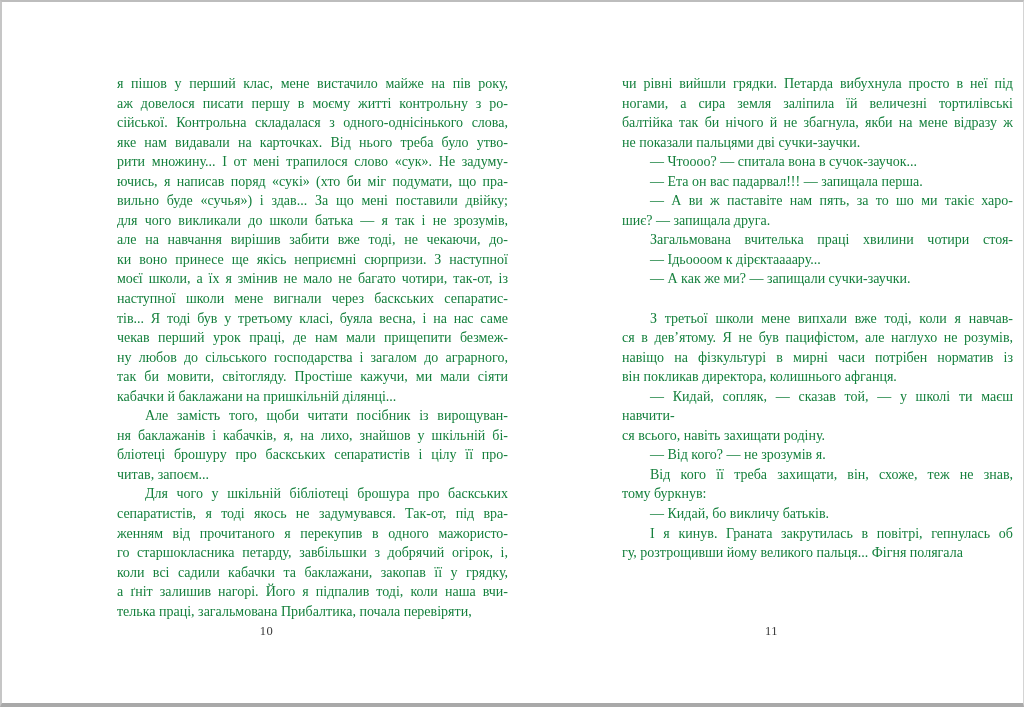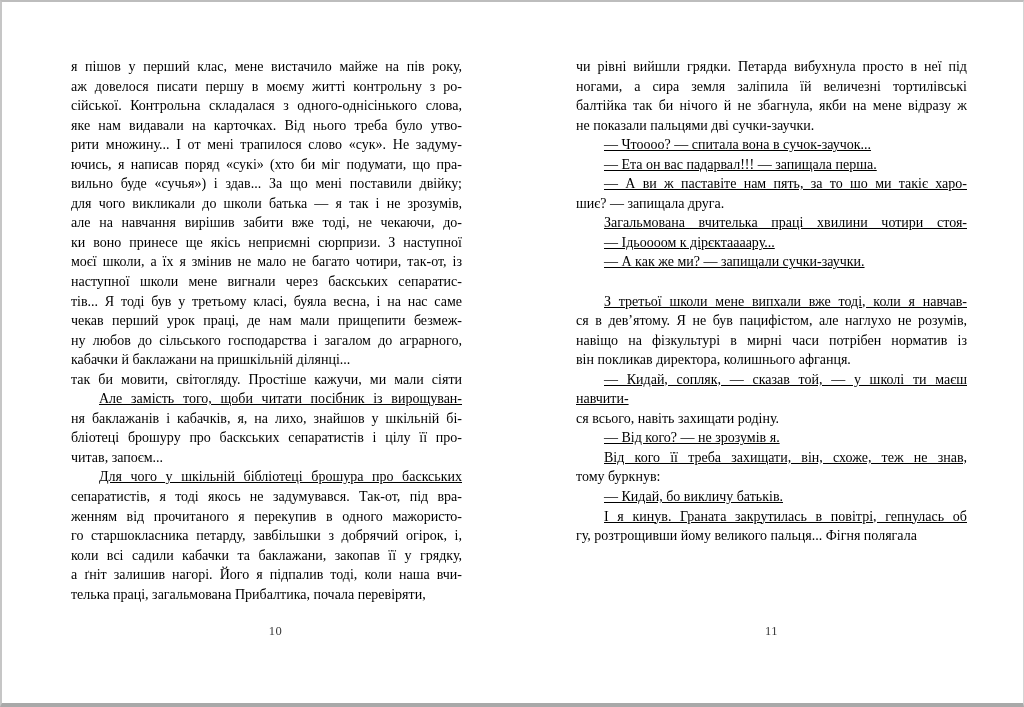--- a/index.html
+++ b/index.html
@@ -13,42 +13,43 @@
   .frame {
     position: absolute; inset: 0; box-sizing: border-box;
     border-top: 2px solid #bdbdbd;
     border-left: 2px solid #c6c6c6;
     border-right: 1px solid #d4d4d4;
     border-bottom: 4px solid #a9a9a9;
     background: #ffffff;
   }
   .page-col {
     position: absolute;
-    top: 57px;
+    top: 74px;
     width: 391px;
-    color: #000000;
+    color: #15803d;
     font-size: 14px;
     line-height: 19.55px;
+    margin-left: 46px;
   }
   .page-col.left  { left: 71px;  }
   .page-col.right { left: 576px; }
   .tl  { text-align: justify; text-align-last: justify; }
   .tl.last { text-align-last: left; }
-  .tl.ind  { text-indent: 28px; text-decoration: underline; }
+  .tl.ind  { text-indent: 28px; }
   .gap { height: 19.55px; }
   .pagenum {
     position: absolute;
     top: 624px;
     width: 391px;
     text-align: center;
     font-size: 12.5px;
     color: #3a3a3a;
     letter-spacing: 0.5px;
   }
-  .pagenum.left  { left: 80px;  }
+  .pagenum.left  { left: 71px;  }
   .pagenum.right { left: 576px; }
 </style>
 </head>
 <body>
 
 <div class="frame"></div>
 
 <div class="page-col left">
     <div class="tl">я пішов у перший клас, мене вистачило майже на пів року,</div>
     <div class="tl">аж довелося писати першу в моєму житті контрольну з ро-</div>
@@ -58,22 +59,22 @@
     <div class="tl">ючись, я написав поряд «сукі» (хто би міг подумати, що пра-</div>
     <div class="tl">вильно буде «сучья») і здав... За що мені поставили двійку;</div>
     <div class="tl">для чого викликали до школи батька — я так і не зрозумів,</div>
     <div class="tl">але на навчання вирішив забити вже тоді, не чекаючи, до-</div>
     <div class="tl">ки воно принесе ще якісь неприємні сюрпризи. З наступної</div>
     <div class="tl">моєї школи, а їх я змінив не мало не багато чотири, так-от, із</div>
     <div class="tl">наступної школи мене вигнали через баскських сепаратис-</div>
     <div class="tl">тів... Я тоді був у третьому класі, буяла весна, і на нас саме</div>
     <div class="tl">чекав перший урок праці, де нам мали прищепити безмеж-</div>
     <div class="tl">ну любов до сільського господарства і загалом до аграрного,</div>
+    <div class="tl">так би мовити, світогляду. Простіше кажучи, ми мали сіяти</div>
     <div class="tl last">кабачки й баклажани на пришкільній ділянці...</div>
-    <div class="tl">так би мовити, світогляду. Простіше кажучи, ми мали сіяти</div>
     <div class="tl ind">Але замість того, щоби читати посібник із вирощуван-</div>
     <div class="tl">ня баклажанів і кабачків, я, на лихо, знайшов у шкільній бі-</div>
     <div class="tl">бліотеці брошуру про баскських сепаратистів і цілу її про-</div>
     <div class="tl last">читав, запоєм...</div>
     <div class="tl ind">Для чого у шкільній бібліотеці брошура про баскських</div>
     <div class="tl">сепаратистів, я тоді якось не задумувався. Так-от, під вра-</div>
     <div class="tl">женням від прочитаного я перекупив в одного мажористо-</div>
     <div class="tl">го старшокласника петарду, завбільшки з добрячий огірок, і,</div>
     <div class="tl">коли всі садили кабачки та баклажани, закопав її у грядку,</div>
     <div class="tl">а ґніт залишив нагорі. Його я підпалив тоді, коли наша вчи-</div>

